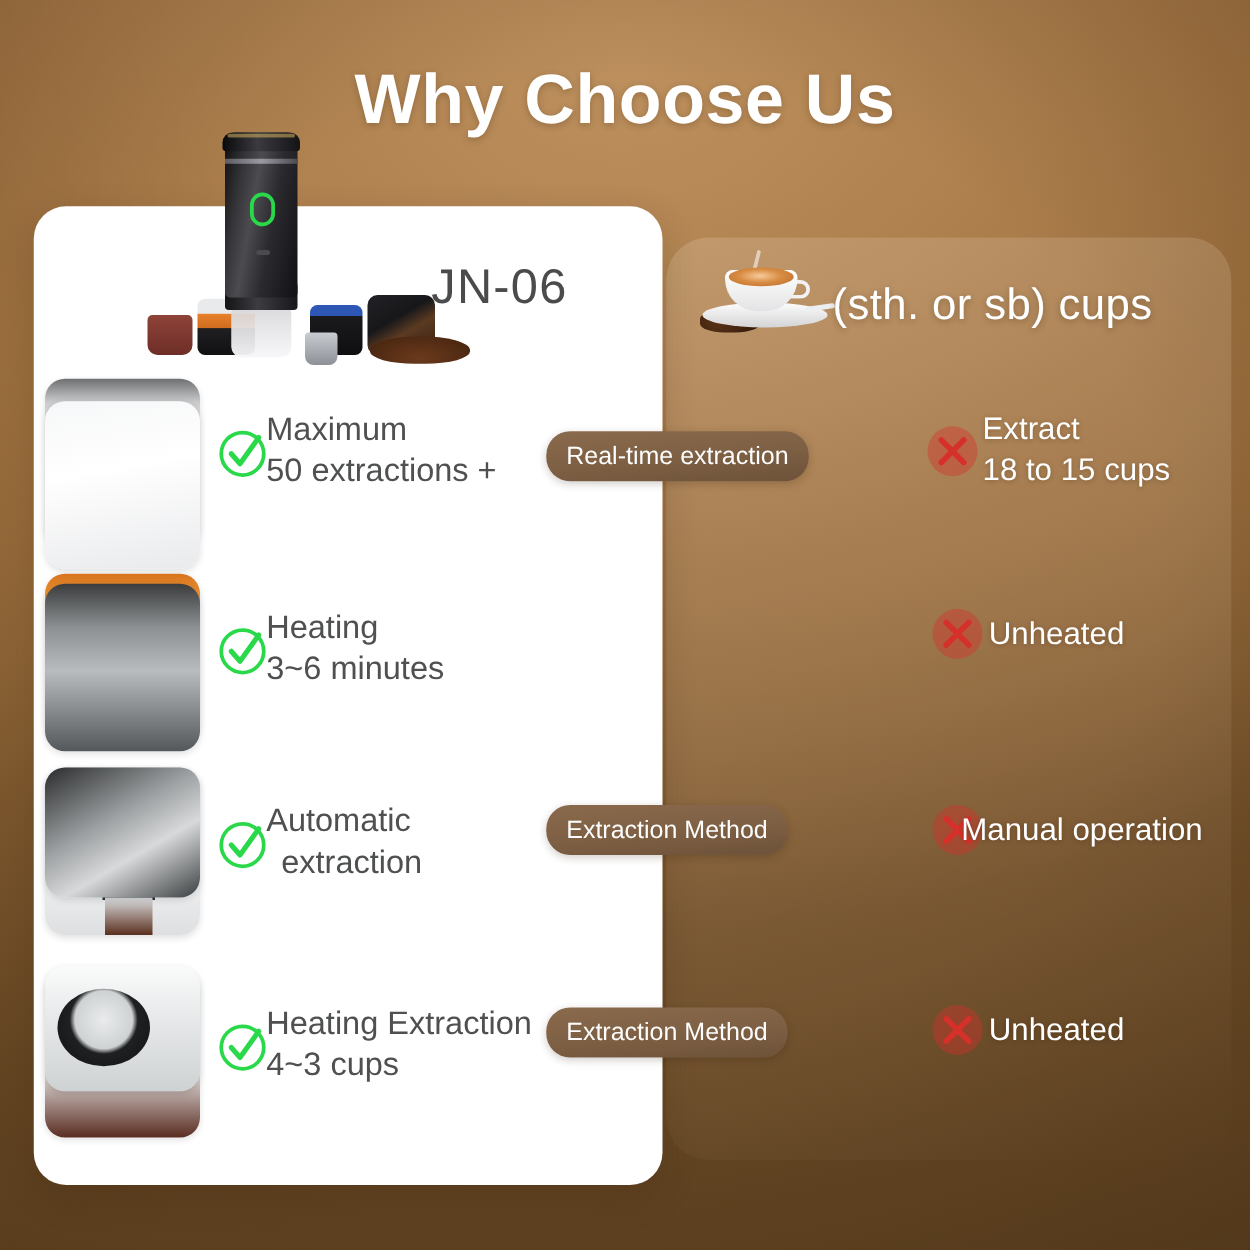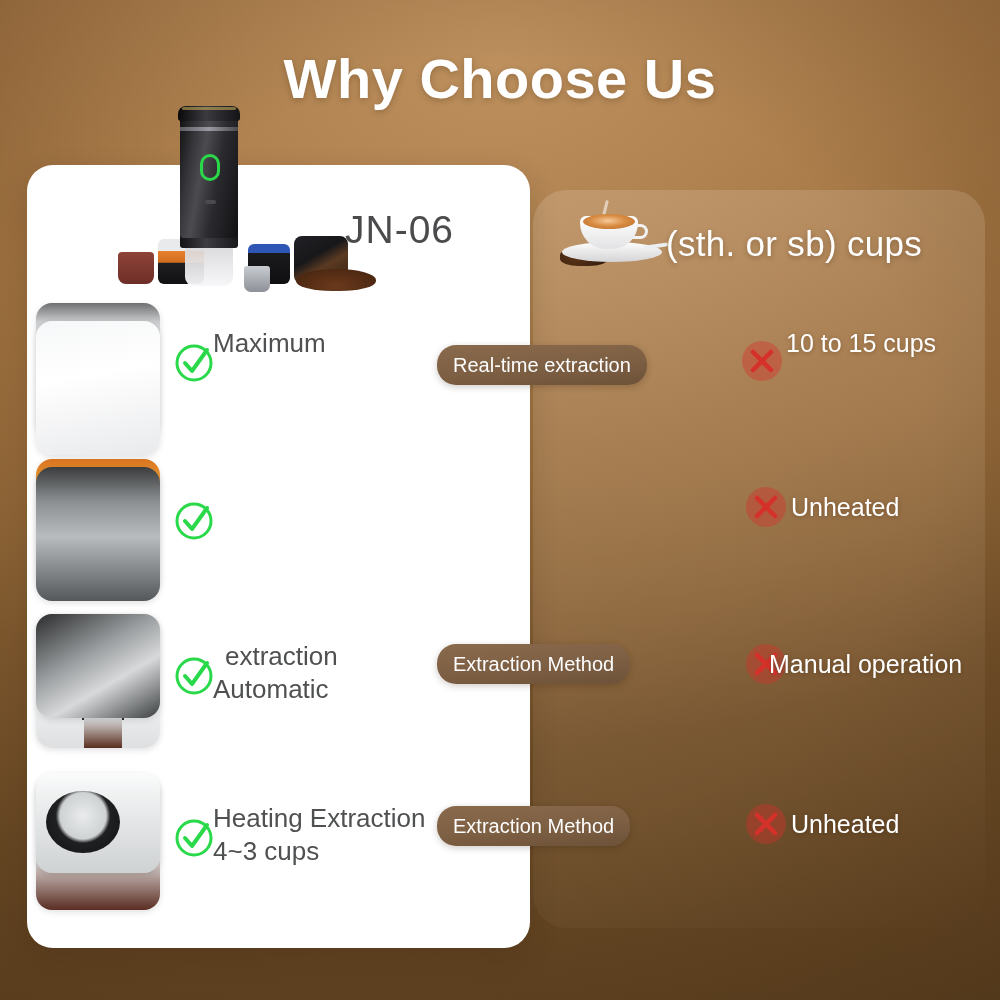--- a/index.html
+++ b/index.html
@@ -150,46 +150,52 @@
 <div class="row" style="top:303px">
   <div class="thumb t1"></div>
   <div class="check" style="left:172px;top:38px">
     <svg viewBox="0 0 44 44">
         <circle cx="22" cy="22" r="17" fill="none" stroke="#2ad94a" stroke-width="3"></circle>
         <path d="M13 22 L20 30 L35 9" fill="none" stroke="#2ad94a" stroke-width="4" stroke-linecap="round" stroke-linejoin="round"></path>
       </svg>
   </div>
   <div class="ltxt" style="left:213px;top:24px">
     <div>Maximum</div>
+    <div>50 extractions +</div>
   </div>
   <div class="badge" style="left:437px;top:42px">Real-time extraction</div>
   <div class="thumb tr1" style="top:18px"></div>
   <div class="cross" style="left:742px;top:38px">
     <svg viewBox="0 0 26 26">
         <path d="M4 4 L22 22 M22 4 L4 22" stroke="#d6302a" stroke-width="4.5" stroke-linecap="round"></path>
       </svg>
   </div>
   <div class="rtxt" style="left:786px;top:24px">
-    <div>10 to 15 cups</div>
+    <div>Extract</div>
+    <div>18 to 15 cups</div>
   </div>
 </div>
 
 <div class="row" style="top:459px">
   <div class="thumb t2">
     <i style="top:22px"></i>
       <i style="top:48px"></i>
       <i style="top:74px"></i>
       <i style="top:100px"></i>
   </div>
   <div class="check" style="left:172px;top:40px">
     <svg viewBox="0 0 44 44">
         <circle cx="22" cy="22" r="17" fill="none" stroke="#2ad94a" stroke-width="3"></circle>
         <path d="M13 22 L20 30 L35 9" fill="none" stroke="#2ad94a" stroke-width="4" stroke-linecap="round" stroke-linejoin="round"></path>
       </svg>
   </div>
+  <div class="ltxt" style="left:213px;top:26px">
+    <div>Heating</div>
+    <div>3~6 minutes</div>
+  </div>
   <div class="thumb tr2" style="top:8px"></div>
   <div class="cross" style="left:746px;top:28px">
     <svg viewBox="0 0 26 26">
         <path d="M4 4 L22 22 M22 4 L4 22" stroke="#d6302a" stroke-width="4.5" stroke-linecap="round"></path>
       </svg>
   </div>
   <div class="rtxt" style="left:791px;top:32px">
     <div>Unheated</div>
   </div>
 </div>
@@ -201,22 +207,22 @@
     <div style="position:absolute;left:46px;top:84px;width:42px;height:22px;background:linear-gradient(180deg,#17181a,#2d2f32)"></div>
     <div style="position:absolute;left:48px;top:104px;width:38px;height:30px;background:linear-gradient(180deg,#dcdee0,#5a2f1e)"></div>
   </div>
   <div class="check" style="left:172px;top:40px">
     <svg viewBox="0 0 44 44">
         <circle cx="22" cy="22" r="17" fill="none" stroke="#2ad94a" stroke-width="3"></circle>
         <path d="M13 22 L20 30 L35 9" fill="none" stroke="#2ad94a" stroke-width="4" stroke-linecap="round" stroke-linejoin="round"></path>
       </svg>
   </div>
   <div class="ltxt" style="left:213px;top:26px">
+    <div>Automatic</div>
     <div style="padding-left:12px">extraction</div>
-    <div>Automatic</div>
   </div>
   <div class="badge" style="left:437px;top:30px">Extraction Method</div>
   <div class="thumb tr3" style="top:0px;height:104px"></div>
   <div class="cross" style="left:746px;top:30px">
     <svg viewBox="0 0 26 26">
         <path d="M4 4 L22 22 M22 4 L4 22" stroke="#d6302a" stroke-width="4.5" stroke-linecap="round"></path>
       </svg>
   </div>
   <div class="rtxt" style="left:769px;top:34px">
     <div>Manual operation</div>

